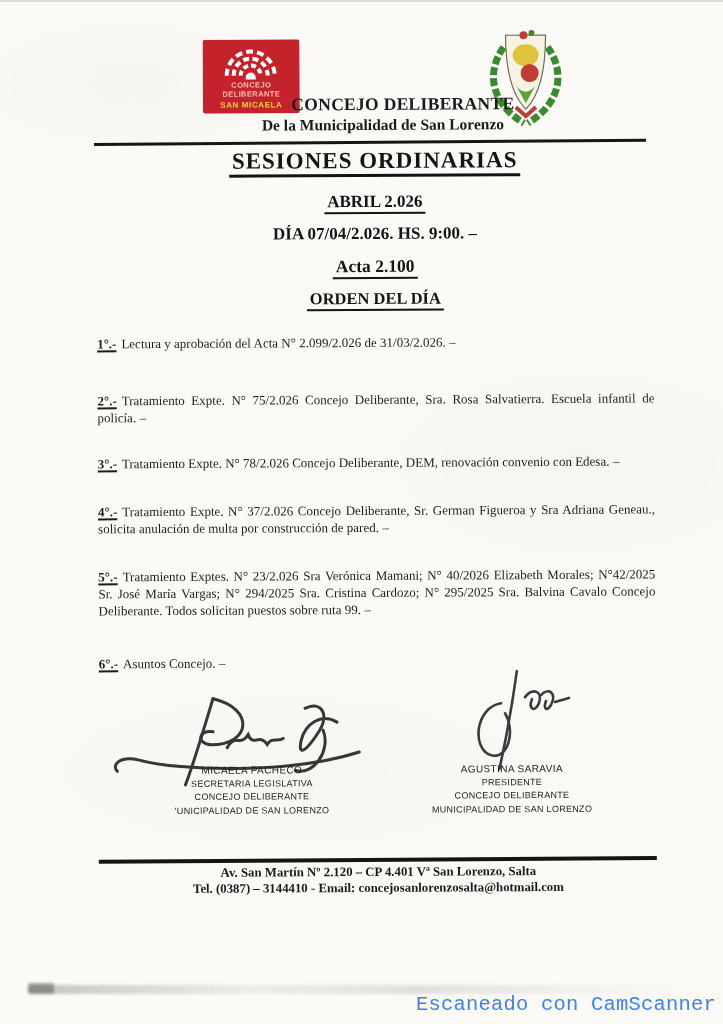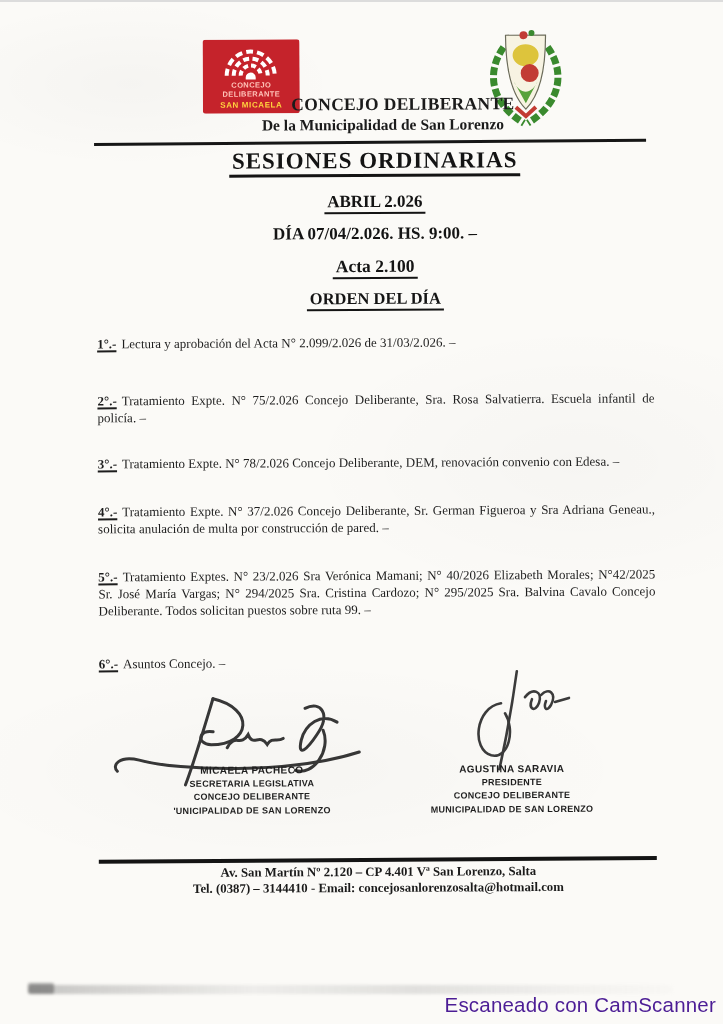--- a/index.html
+++ b/index.html
@@ -48,21 +48,21 @@
   .item .num{font-weight:bold;text-decoration:underline;
     text-decoration-thickness:1.5px;text-underline-offset:2px;margin-right:5px;}
   .i1{top:332px;} .i2{top:389px;} .i3{top:452px;}
   .i4{top:500px;} .i5{top:565px;} .i6{top:652px;}
 
   
   .sig-svg{position:absolute;}
   .sig-left-svg{left:108px;top:690px;width:258px;height:96px;}
   .sig-right-svg{left:452px;top:668px;width:128px;height:104px;}
   .sig-block{position:absolute;text-align:center;
-    font-family:"Liberation Sans",sans-serif;font-weight:bold;color:#1e1e1e;}
+    font-family:"Liberation Sans",sans-serif;font-weight:normal;color:#1e1e1e;}
   .sig-block .name{font-size:10px;letter-spacing:.4px;}
   .sig-block .line{font-size:9px;letter-spacing:.3px;margin-top:3.2px;}
   .sb-left{left:138px;top:762px;width:225px;}
   .sb-right{left:418px;top:762px;width:185px;}
 
   
   .rule-bottom{position:absolute;left:97px;top:856px;width:558px;height:4px;
     background:#141414;transform:rotate(-0.1deg);}
   .f-addr{position:absolute;left:98px;top:863px;width:557px;text-align:center;
     font-size:12.8px;font-weight:bold;}
@@ -70,21 +70,21 @@
     font-size:12.8px;font-weight:bold;}
 
   
   .smudge{position:absolute;left:28px;top:983px;width:645px;height:9px;
     background:linear-gradient(90deg,rgba(110,110,110,.38),rgba(160,160,160,.14) 35%,
       rgba(140,140,140,.24) 60%,rgba(170,170,170,.1) 85%,rgba(170,170,170,.03));
     filter:blur(1.4px);border-radius:4px;}
   .smudge::before{content:"";position:absolute;left:0;top:-2px;width:26px;height:11px;
     background:rgba(80,80,80,.5);border-radius:2px;}
   .watermark{position:absolute;right:7px;top:991px;
-    font-family:Liberation Sans, sans-serif;font-size:20.5px;color:#4c1d95;
+    font-family:Liberation Mono, monospace;font-size:20.5px;color:#3b82f6;
     letter-spacing:.2px;}
 </style>
 </head>
 <body>
 
 <div class="page">
   <div class="doc">
 
     <div class="logo-red">
       <svg width="97" height="74" viewBox="0 0 97 74">

